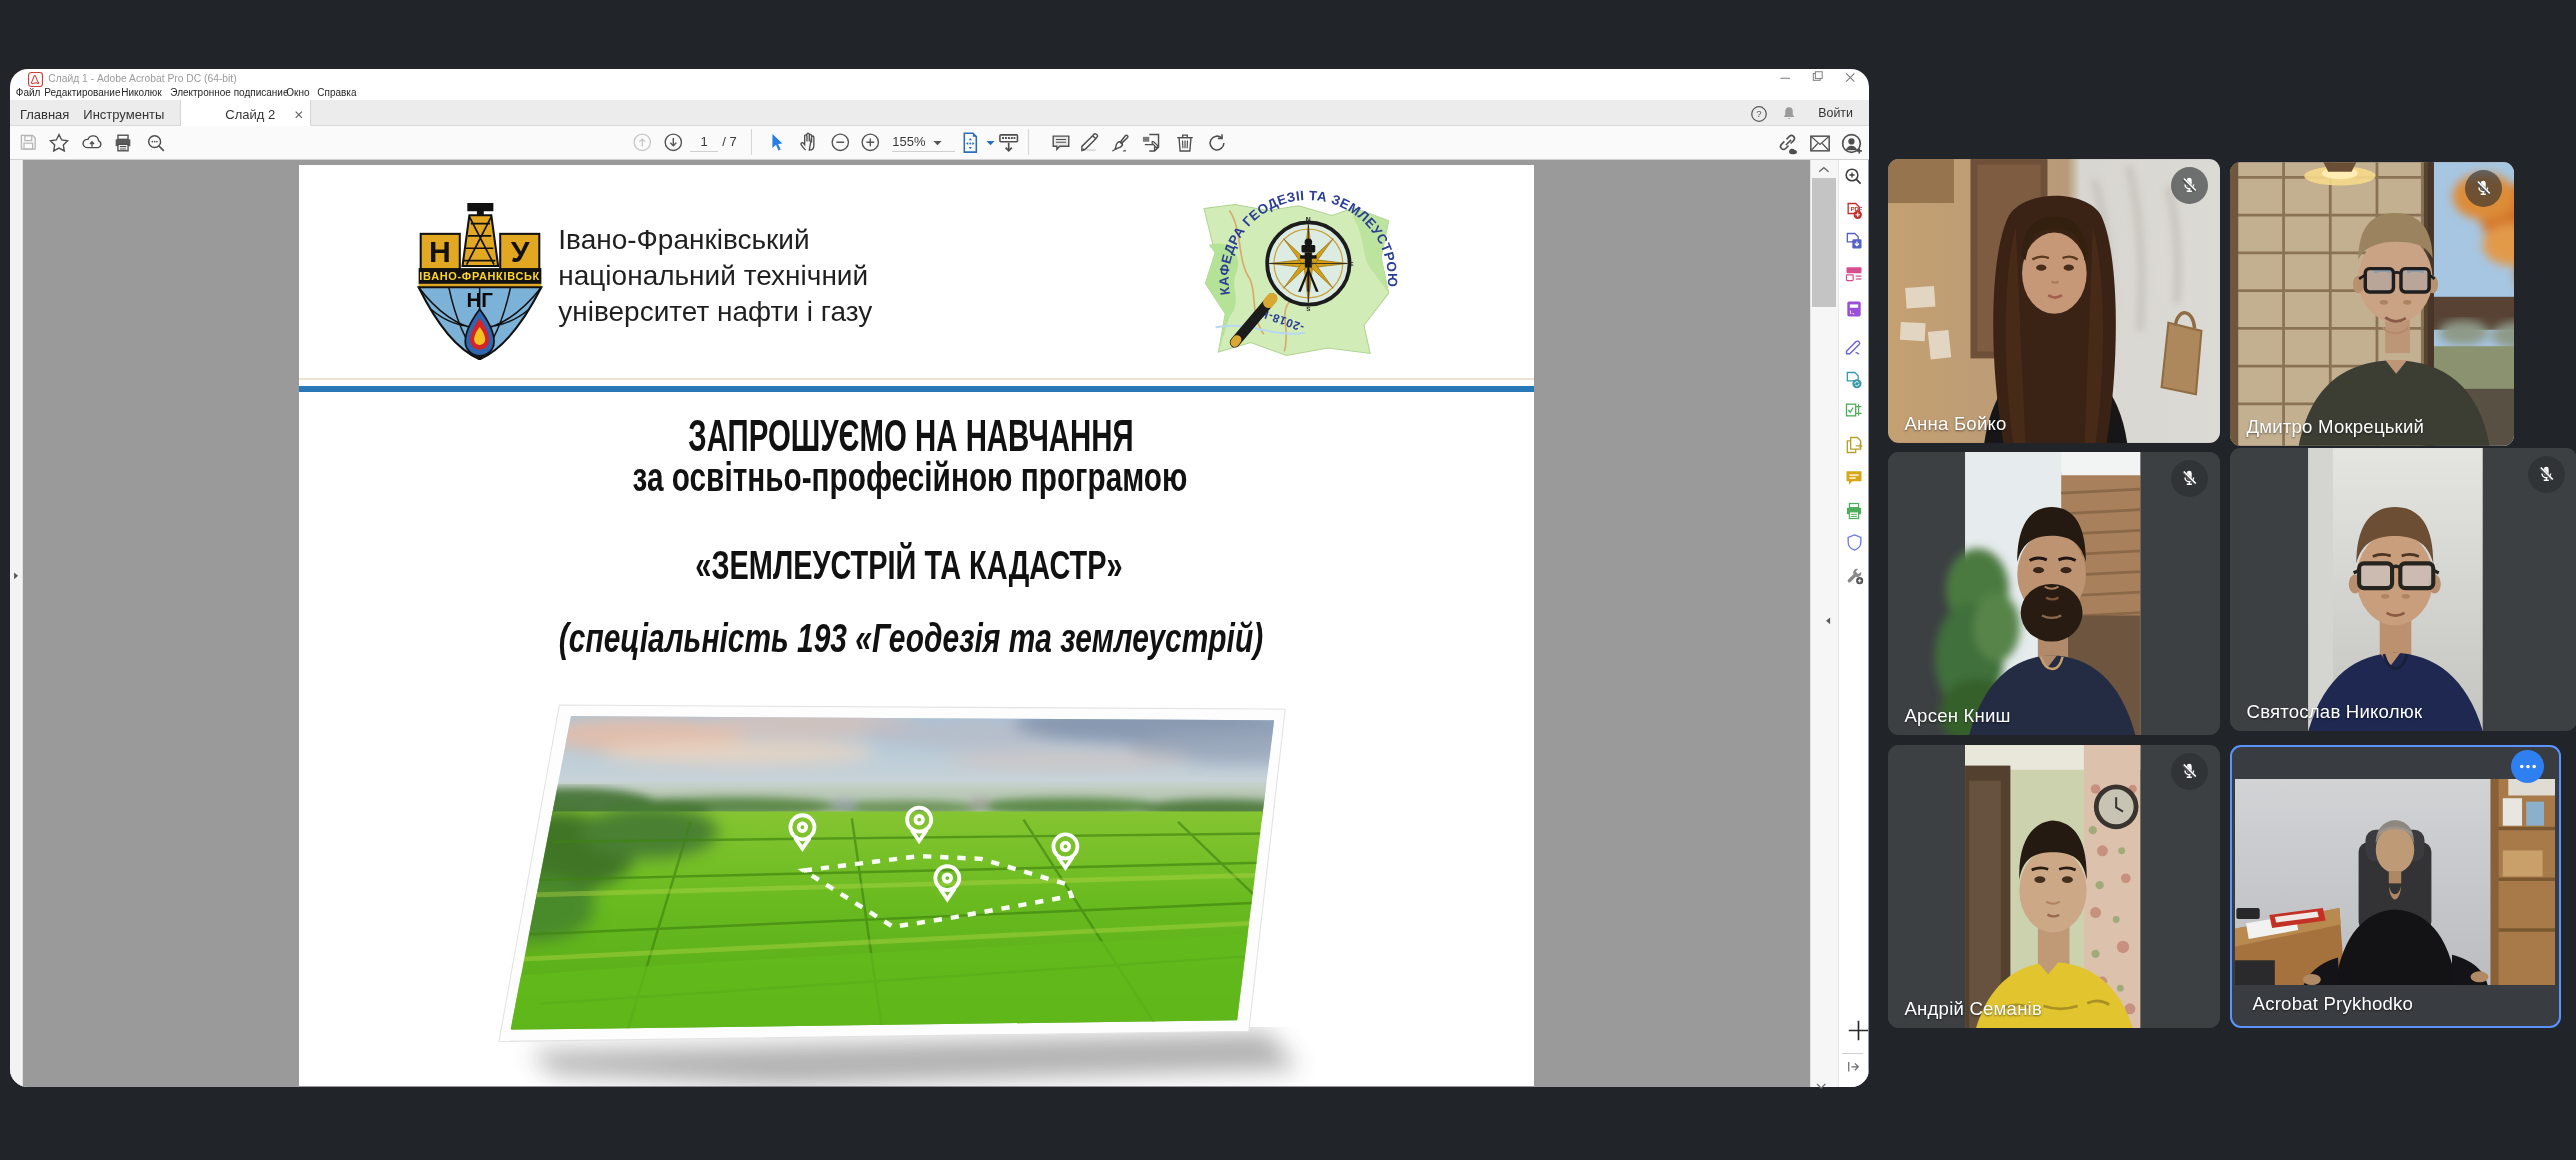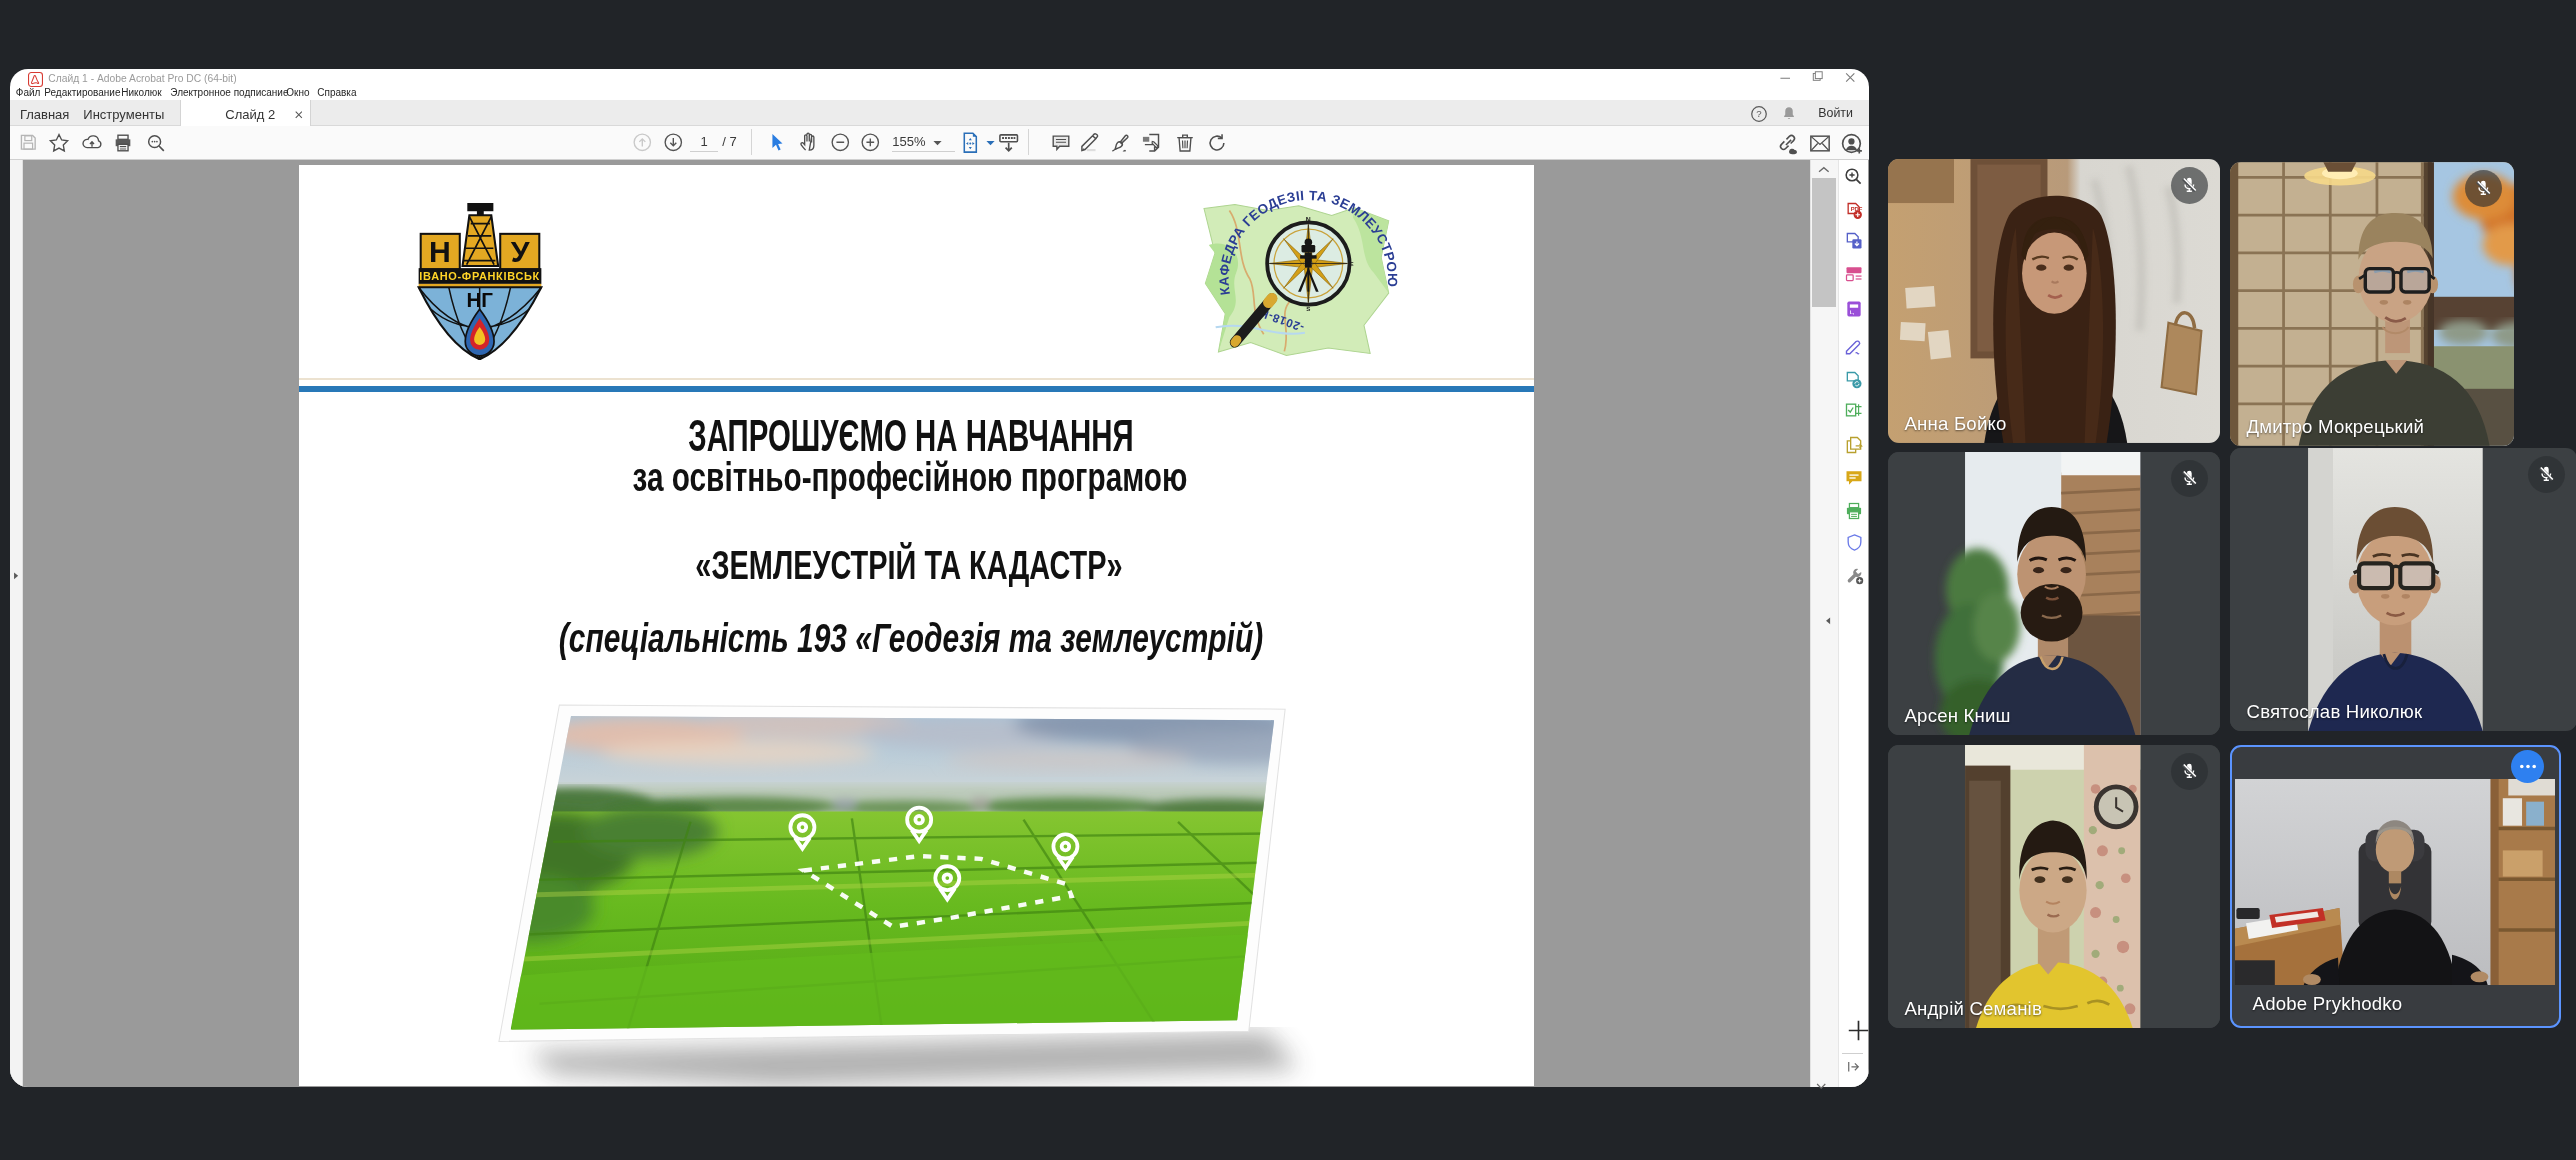--- a/index.html
+++ b/index.html
@@ -286,20 +286,21 @@
     <text x="91" y="113" font-size="16" font-weight="bold" fill="#ffd428" text-anchor="middle" font-family="Liberation Sans" letter-spacing="1">ІВАНО-ФРАНКІВСЬК</text>
     <rect x="2" y="118" width="179" height="5" fill="#e3a822"></rect>
     <path d="M2 123 C30 180 60 215 91 228 C122 215 152 180 181 123 Z" fill="#7cb2d8" stroke="#111" stroke-width="3"></path>
     <path d="M91 123 V228 M46 123 C56 170 72 205 91 228 M136 123 C126 170 110 205 91 228 M2 123 C30 160 60 180 91 185 C122 180 152 160 181 123 M20 155 C60 190 122 190 163 155" stroke="#111" stroke-width="2.2" fill="none"></path>
     <text x="91" y="152" font-size="30" font-weight="bold" fill="#0a0a0a" text-anchor="middle" font-family="Liberation Sans">НГ</text>
     <path d="M91 155 C106 175 112 190 112 202 A21 21 0 0 1 70 202 C70 190 76 175 91 155Z" fill="#2e66b0" stroke="#111" stroke-width="2.5"></path>
     <path d="M91 168 C101 182 105 192 105 200 A14 14 0 0 1 77 200 C77 192 81 182 91 168Z" fill="#d42428"></path>
     <path d="M91 181 C97 189 99 195 99 199 A8 8 0 0 1 83 199 C83 195 85 189 91 181Z" fill="#f3c323"></path>
   </svg>
 
+  <div class="abs" style="left:548px;top:153px;font-size:28px;line-height:36px;color:#1f1f1f;letter-spacing:0">Івано-Франківський<br>національний технічний<br>університет нафти і газу</div>
 
   <svg class="abs" style="left:1178px;top:121px" width="227" height="206" viewBox="0 0 330 300">
     <polygon points="23,27 68,21 116,30 161,23 209,37 242,26 292,45 281,98 292,150 256,197 265,238 204,230 143,241 91,222 44,236 54,180 25,136 39,92" fill="#d2ecb8" stroke="#aed490" stroke-width="1.5"></polygon>
     <path d="M30 80 C60 70 80 95 70 120 C60 145 80 160 60 185 L44 236 54 180 25 136 39 92Z" fill="#b4e296"></path>
     <path d="M240 40 C260 70 250 100 270 120 L292 150 281 98 292 45 242 26Z" fill="#bce49e"></path>
     <path d="M140 235 C150 200 130 180 150 160" stroke="#d8ab6e" stroke-width="2.5" fill="none"></path>
     <path d="M60 30 C80 60 70 100 90 130 C100 150 90 180 110 210" stroke="#d8ab6e" stroke-width="2.5" fill="none"></path>
     <path d="M40 200 C90 190 120 215 170 208" stroke="#b6d8f0" stroke-width="3" fill="none"></path>
     <circle cx="175" cy="107" r="60" fill="#dcece6" fill-opacity="0.92" stroke="#1c1c1c" stroke-width="5.5"></circle>
     <circle cx="175" cy="107" r="50" fill="none" stroke="#c9a23a" stroke-width="1.8"></circle>
@@ -760,21 +761,21 @@
   <path d="M205 94 C205 68 222 60 233 60 C245 60 261 68 261 94 C254 76 244 70 233 70 C222 70 212 76 205 94Z" fill="#8d8780"></path>
   <path d="M209 80 C219 68 247 68 257 80" stroke="#9a948a" stroke-width="4" fill="none"></path>
   <path d="M224 134 h18 v18 h-18z" fill="#ad8862"></path>
   <path d="M146 300 C156 224 192 192 233 190 C276 192 312 224 322 300Z" fill="#131315"></path>
   <path d="M150 260 C122 268 106 284 100 300 L152 300Z" fill="#141418"></path>
   <path d="M316 256 C346 264 362 278 368 300 L316 300Z" fill="#141418"></path>
   <ellipse cx="112" cy="292" rx="13" ry="8" fill="#b08a64"></ellipse>
   <ellipse cx="356" cy="288" rx="13" ry="8" fill="#b08a64"></ellipse>
   <path d="M224 156 C228 172 238 172 242 156 C240 182 226 182 224 156Z" fill="#ad8862"></path>
  </svg>
- <span class="vname" style="left:20.6px;bottom:11px">Adobe Prykhodko</span>
+ <span class="vname" style="left:20.6px;bottom:11px">Acrobat Prykhodko</span>
  <div class="abs" style="top:2.7px;right:15px;width:33px;height:33px;border-radius:50%;background:#2e80f0">
   <svg style="position:absolute;left:7.6px;top:13px" width="18" height="6.9" viewBox="0 0 26 10">
         <circle cx="4" cy="5" r="2.6" fill="#fff"></circle>
         <circle cx="13" cy="5" r="2.6" fill="#fff"></circle>
         <circle cx="22" cy="5" r="2.6" fill="#fff"></circle>
       </svg>
  </div>
 </div>
 
 

